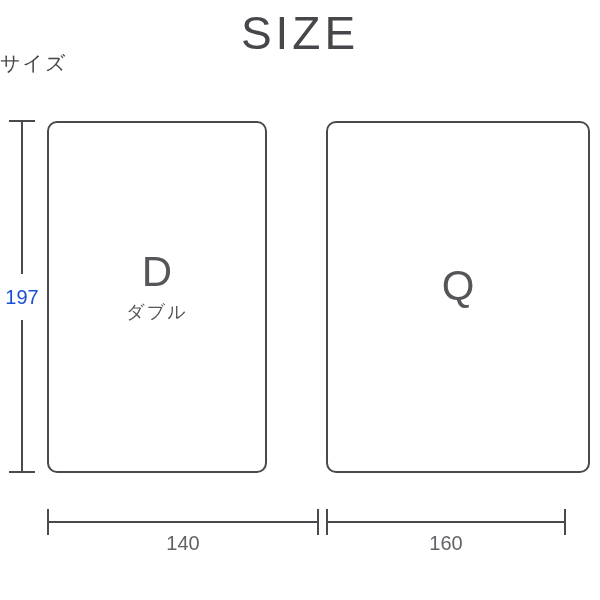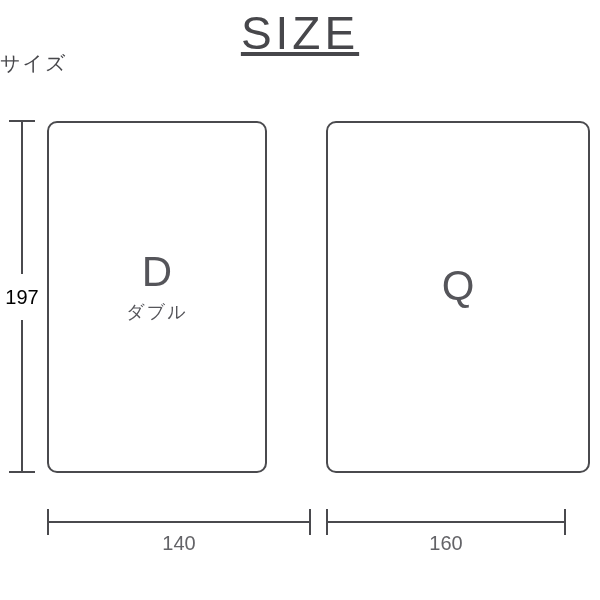--- a/index.html
+++ b/index.html
@@ -21,21 +21,20 @@
     position: absolute;
     top: 8px;
     left: 0;
     width: 100%;
     text-align: center;
     font-size: 46px;
     line-height: 50px;
     font-weight: 300;
     letter-spacing: 4px;
     color: #47474b;
-    text-decoration: underline;
   }
   .title-sub {
     position: absolute;
     top: 51px;
     left: 0;
     width: 100%;
     text-align: left;
     font-size: 20px;
     line-height: 24px;
     letter-spacing: 2px;
@@ -99,31 +98,31 @@
   .vdim-cap.bottom { bottom: 0; }
   .vdim-label {
     position: absolute;
     top: 50%;
     left: 50%;
     transform: translate(-50%, -50%);
     background: #ffffff;
     padding: 12px 2px;
     font-size: 20px;
     line-height: 22px;
-    color: #000000;
+    color: #1d4ed8;
     white-space: nowrap;
   }
 
   
   .hdim {
     position: absolute;
     top: 509px;
     height: 26px;
   }
-  .hdim.double { left: 47px;  width: 264px; }
+  .hdim.double { left: 47px;  width: 240px; padding-left: 32px; }
   .hdim.queen  { left: 326px; width: 240px; }
   .hdim-line {
     position: absolute;
     top: 12px;
     left: 0;
     right: 0;
     height: 2px;
     background: #4a4a4e;
   }
   .hdim-cap {

